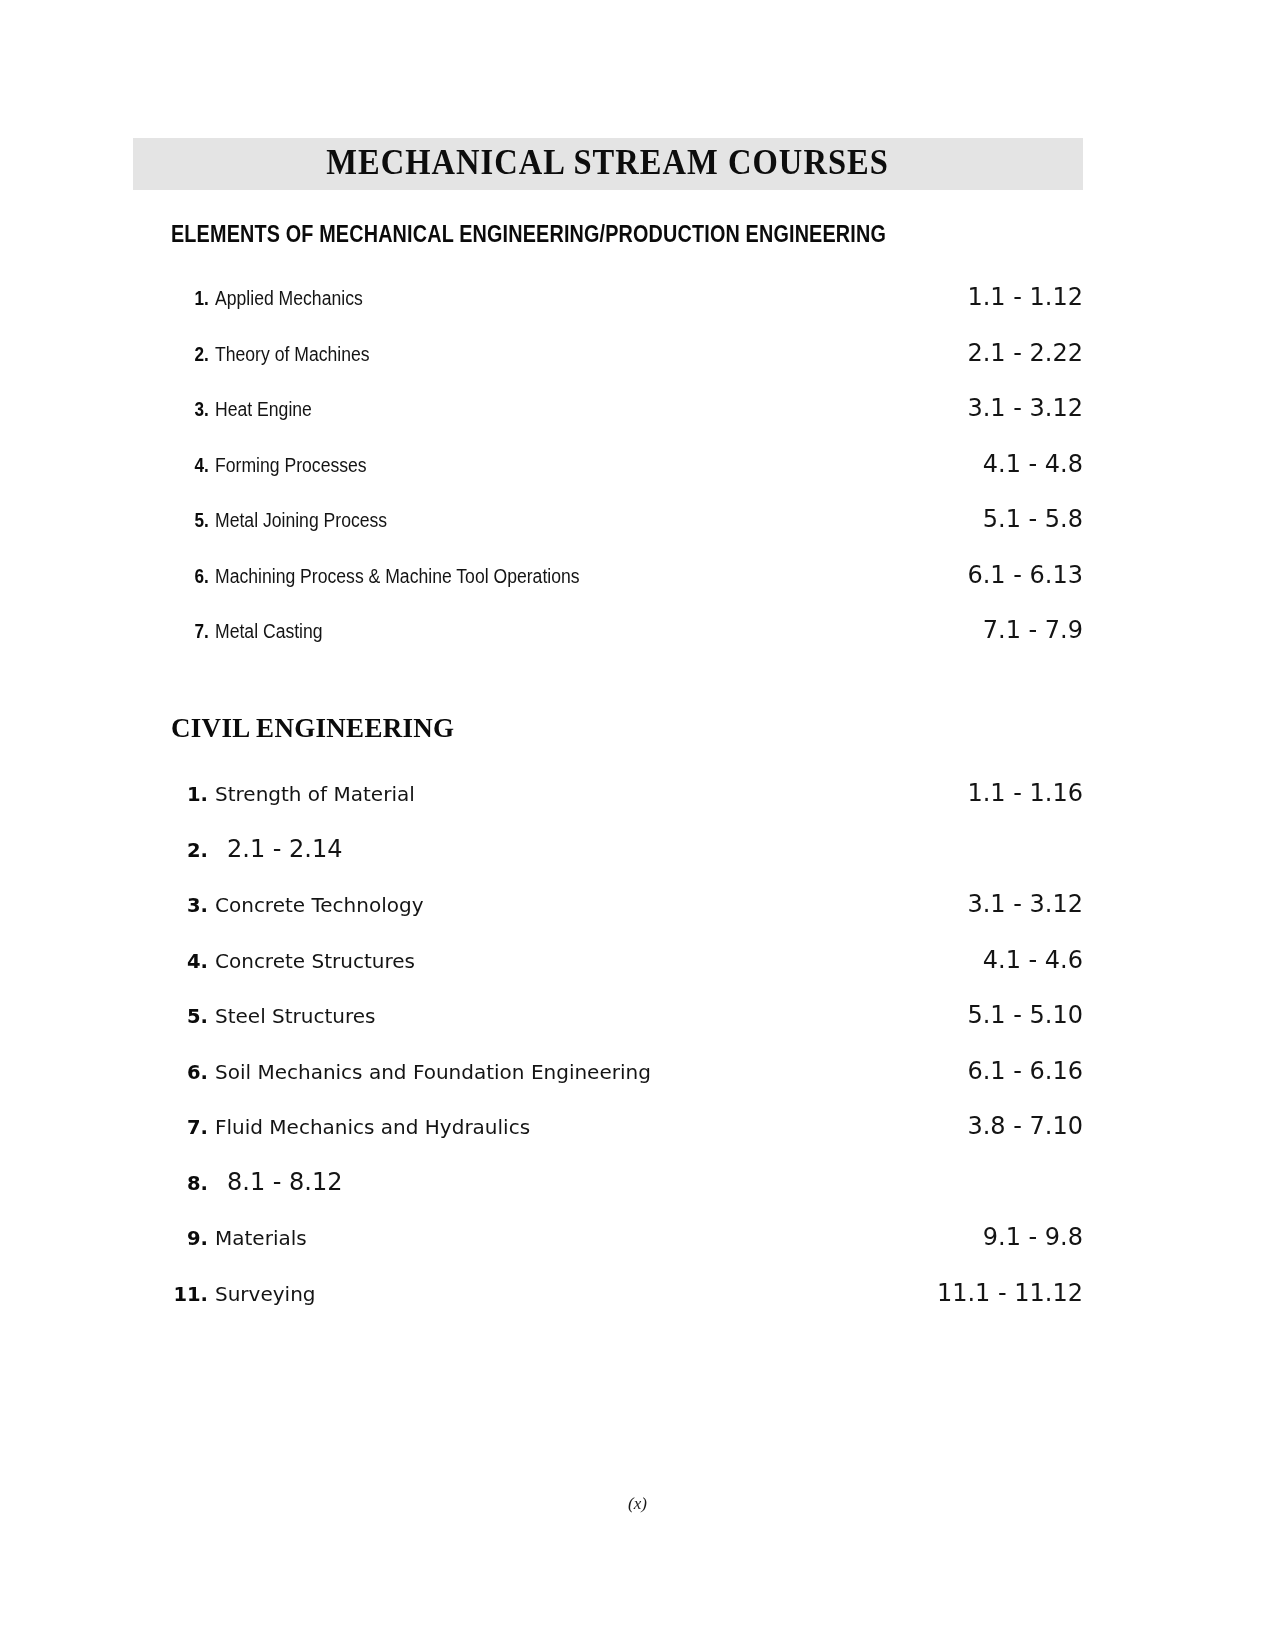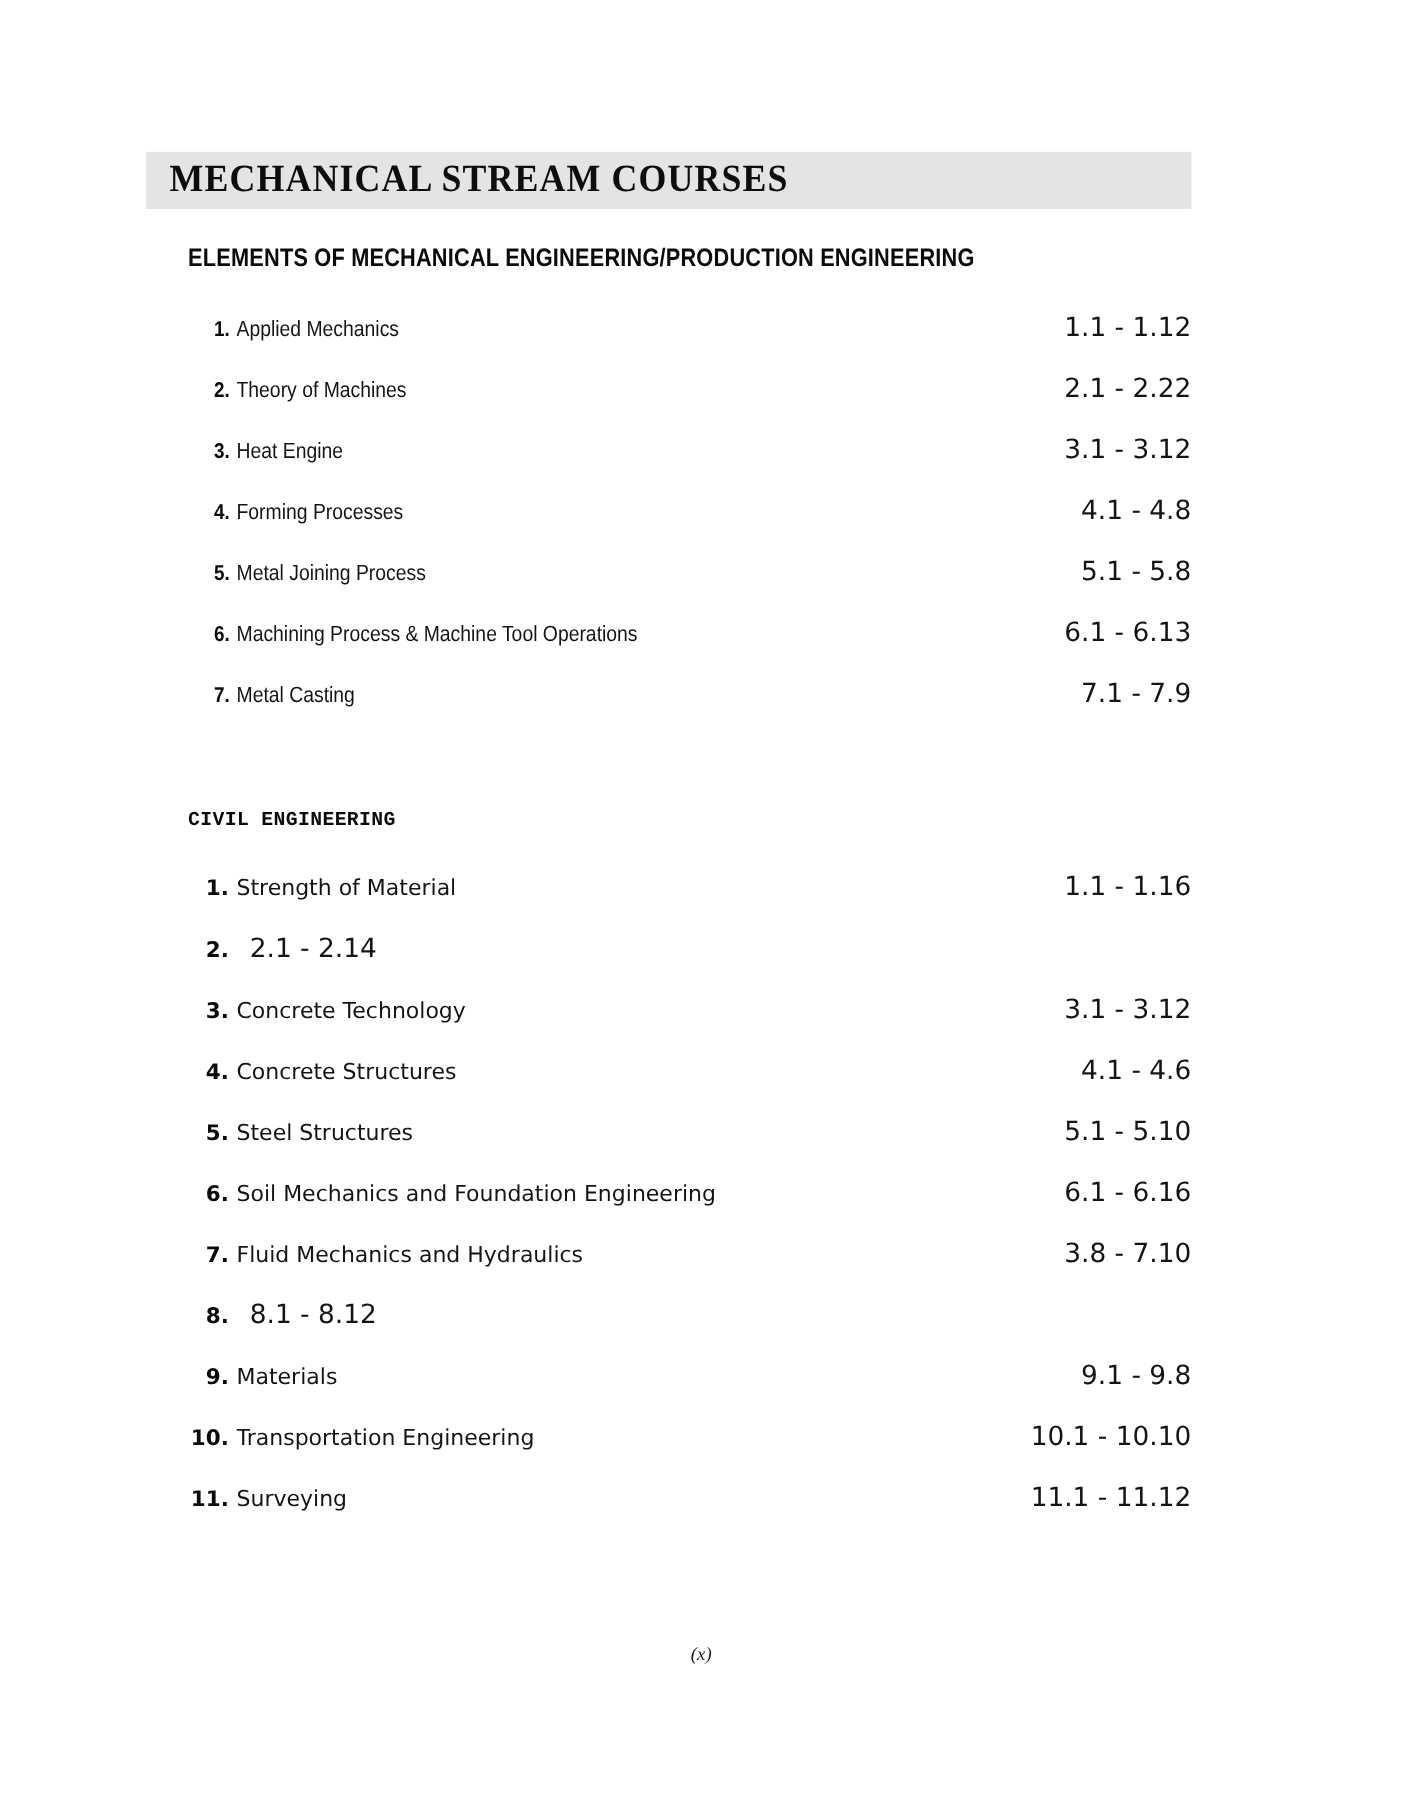--- a/index.html
+++ b/index.html
@@ -29,20 +29,21 @@
   .content {
     position: absolute;
     left: 133px;
     top: 138px;
     width: 950px;
   }
 
   
   .banner {
     background: #e4e4e4;
+    text-align: center;
     width: 950px;
     box-sizing: border-box;
     padding: 7px 0 9px 0;
   }
   .banner-text {
     font-family: "Liberation Serif", "DejaVu Serif", serif;
     font-weight: bold;
     font-size: 35px;
     letter-spacing: 1.1px;
     line-height: 1.02;
@@ -60,24 +61,23 @@
     line-height: 1.2;
   }
   .subheading.narrow {
     font-family: "Liberation Sans Narrow", "Liberation Sans", sans-serif;
     transform: scaleX(0.86);
     transform-origin: left center;
     letter-spacing: 0.2px;
     font-size: 23px;
   }
   .subheading.wide {
-    font-family: Liberation Mono, monospace;
-    font-size: 18px;
+    font-family: Liberation Serif, serif;
+    font-size: 27px;
     letter-spacing: 0.3px;
-    margin-top: 24px;
   }
 
   
   .toc-list {
     margin: 0;
     padding: 0;
     list-style: none;
   }
   .toc-row {
     display: flex;
@@ -259,25 +259,20 @@
         <li class="toc-row">
           <span class="toc-num">8.</span>
           <span class="toc-pages">8.1 - 8.12</span>
         </li>
         <li class="toc-row">
           <span class="toc-num">9.</span>
           <span class="toc-title">Materials</span>
           <span class="toc-pages">9.1 - 9.8</span>
         </li>
         <li class="toc-row">
-          <span class="toc-num">10.</span>
-          <span class="toc-title">Transportation Engineering</span>
-          <span class="toc-pages">10.1 - 10.10</span>
-        </li>
-        <li class="toc-row">
           <span class="toc-num">11.</span>
           <span class="toc-title">Surveying</span>
           <span class="toc-pages">11.1 - 11.12</span>
         </li>
       </ul>
     </div>
 
   </div>
 
   <div class="folio">(x)</div>

